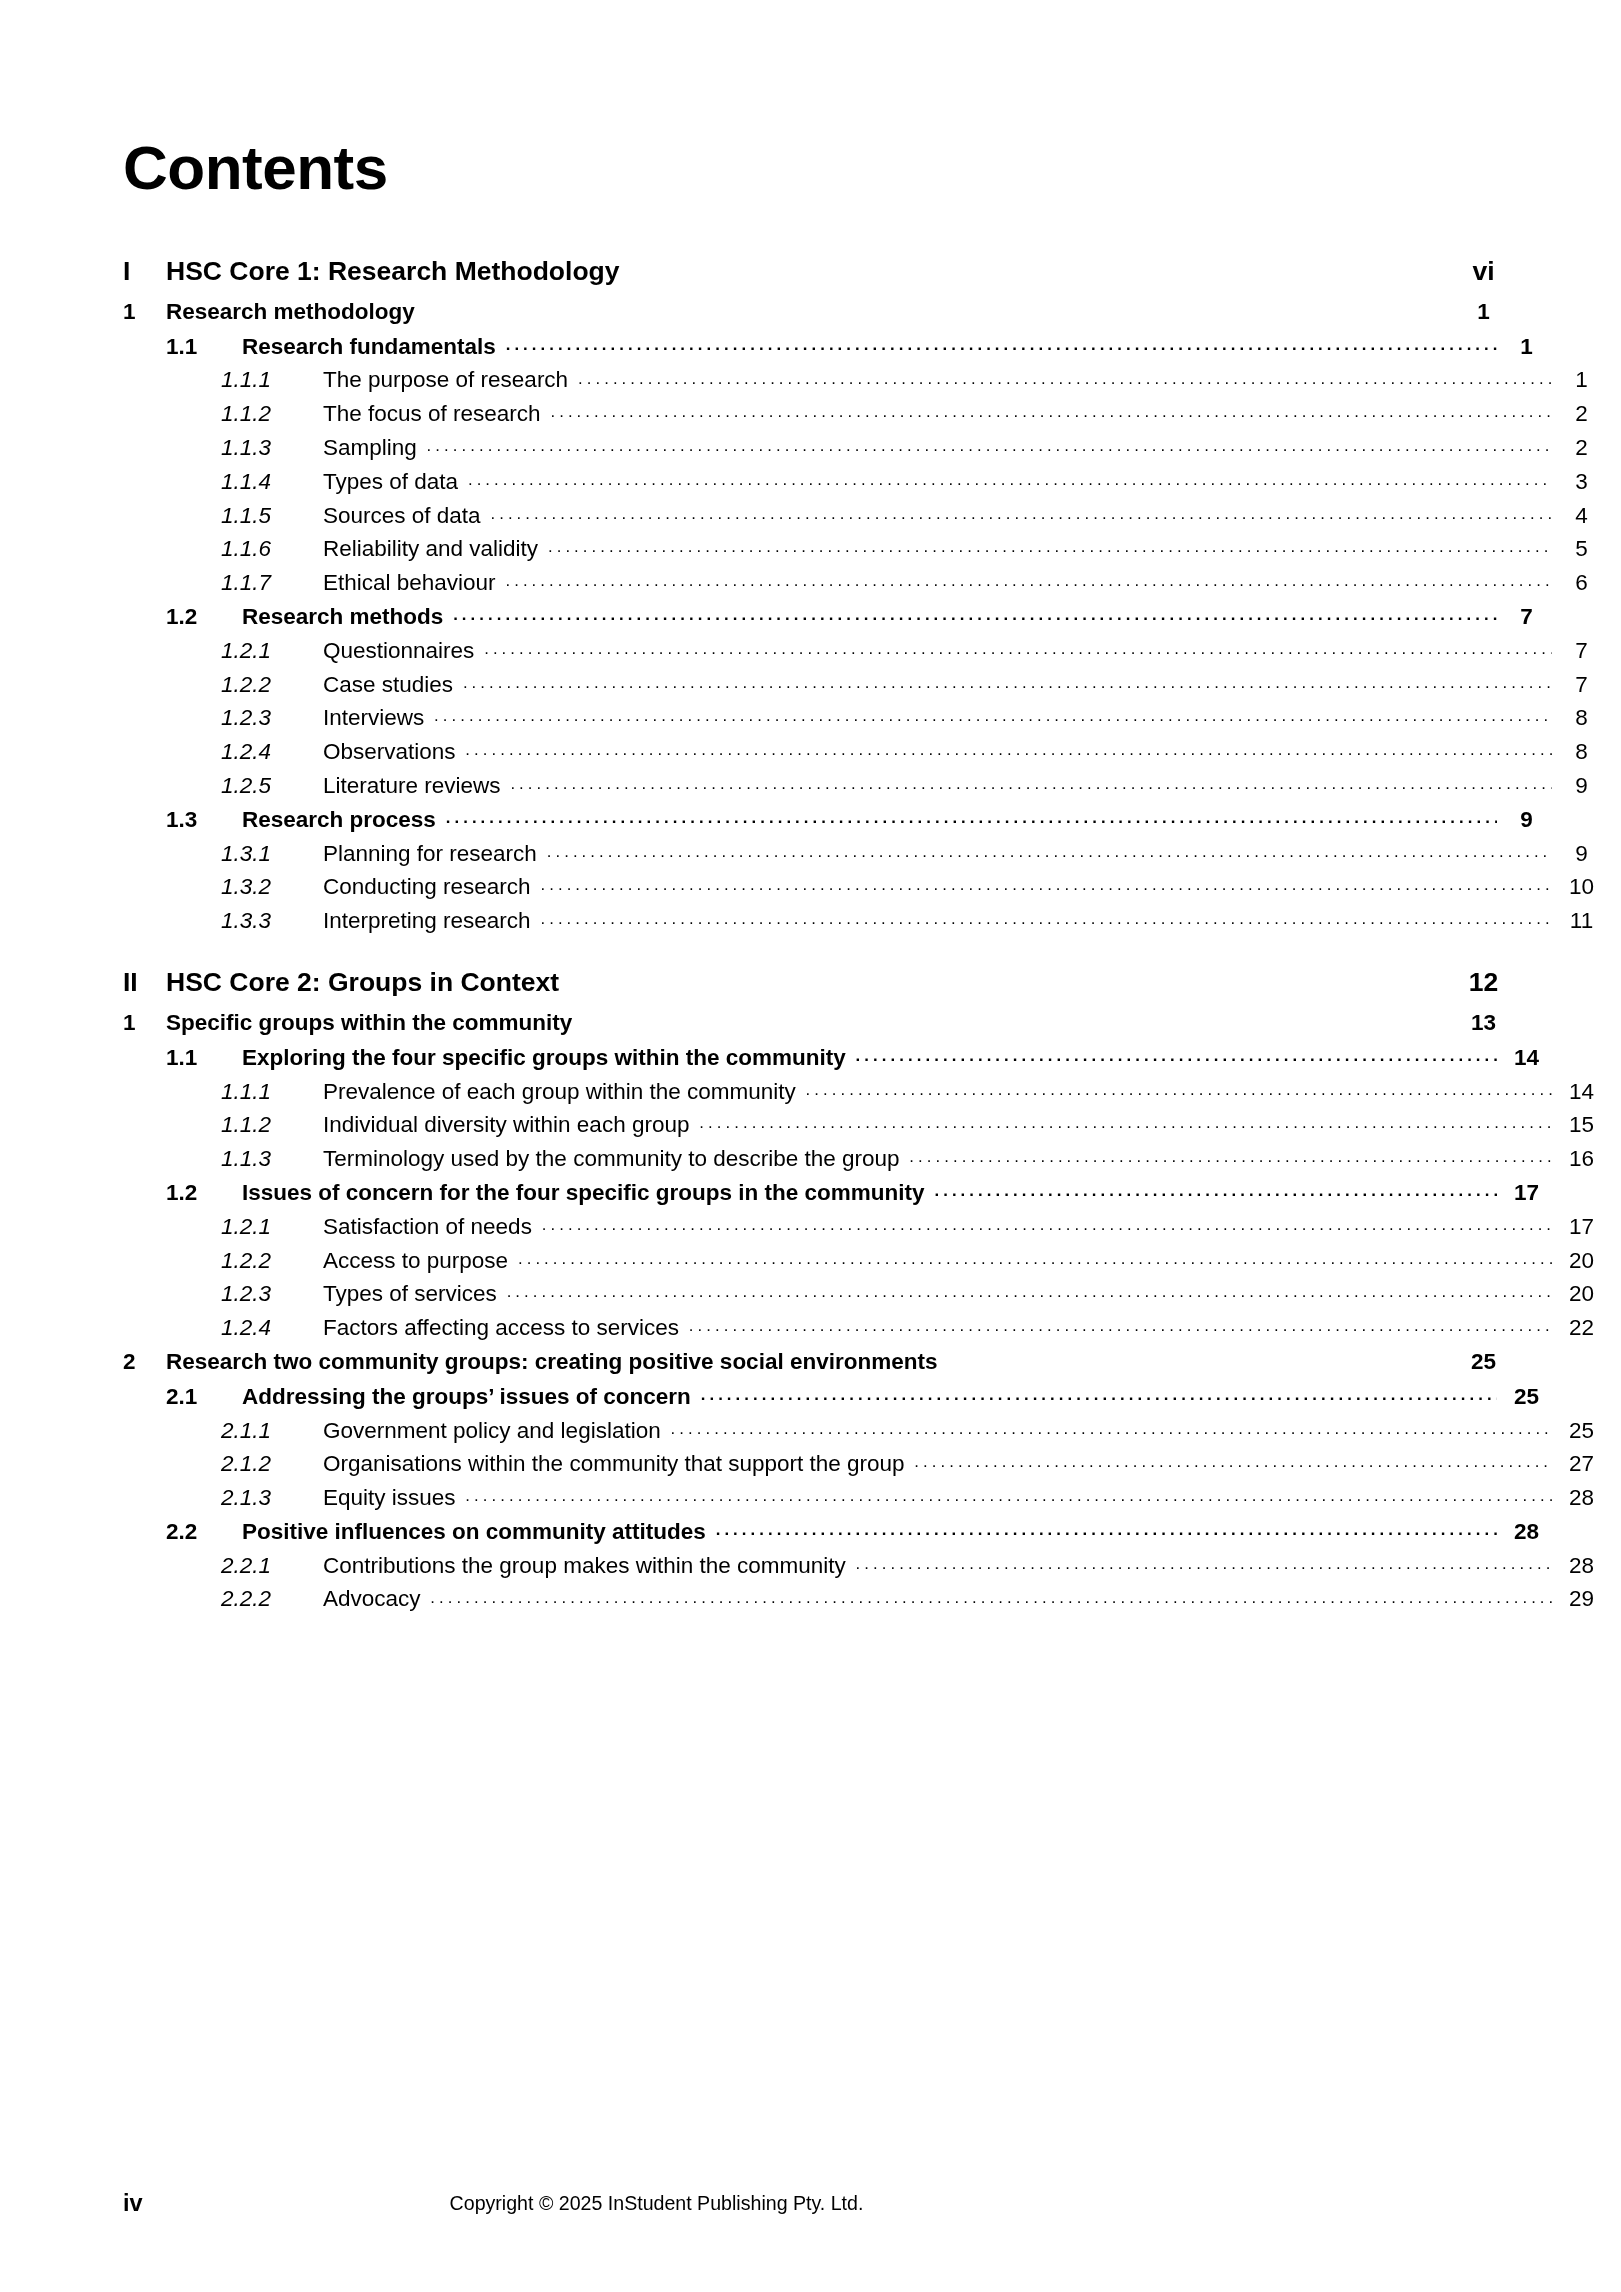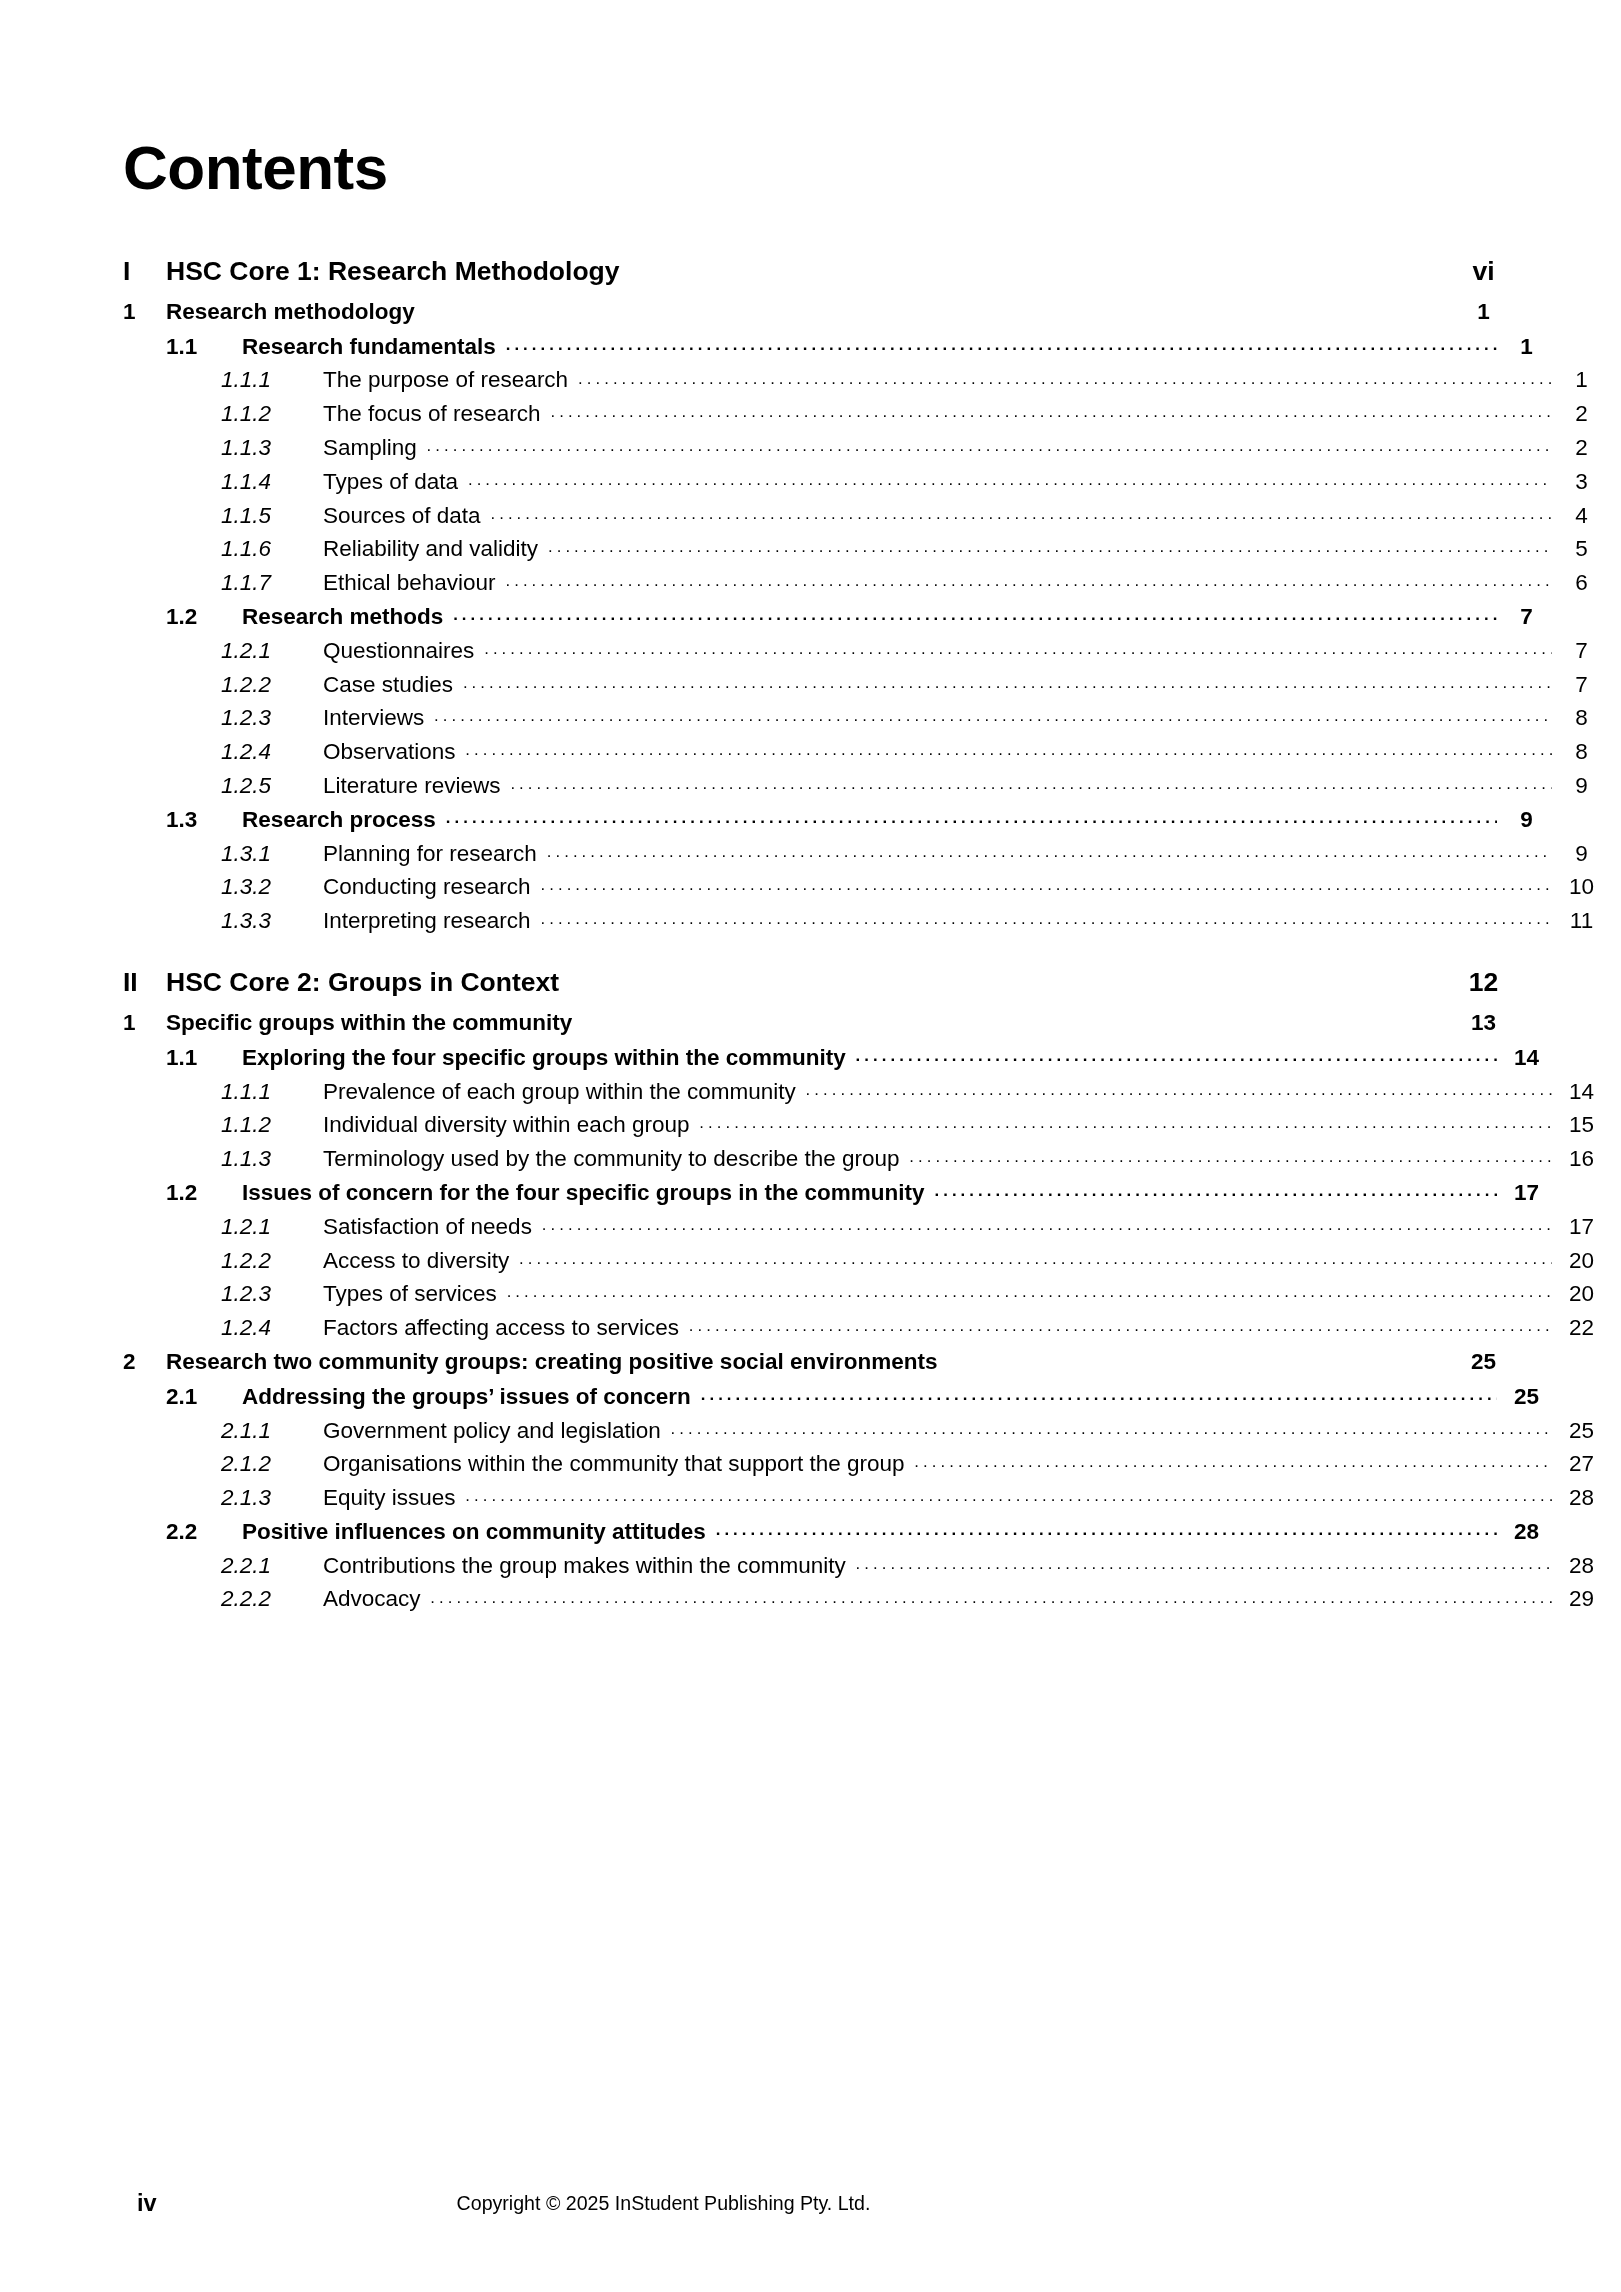--- a/index.html
+++ b/index.html
@@ -95,21 +95,21 @@
   .row.subsection {
     font-size: 22.5px;
     font-weight: normal;
     margin-bottom: 7.8px;
     padding-left: 98px;
   }
   .row.subsection .num { width: 102px; font-style: italic; }
 
   .footer {
     position: absolute;
-    left: 14px;
+    left: 0;
     right: 0;
     bottom: 76px;
     height: 31px;
   }
   .footer-folio {
     position: absolute;
     left: 123px;
     bottom: 0;
     font-size: 23.5px;
     font-weight: bold;
@@ -295,21 +295,21 @@
         <span class="pagenum">17</span>
       </div>
       <div class="row subsection">
         <span class="num">1.2.1</span>
         <span class="label">Satisfaction of needs</span>
         <span class="leader">........................................................................................................................................................................................................</span>
         <span class="pagenum">17</span>
       </div>
       <div class="row subsection">
         <span class="num">1.2.2</span>
-        <span class="label">Access to diversity</span>
+        <span class="label">Access to purpose</span>
         <span class="leader">........................................................................................................................................................................................................</span>
         <span class="pagenum">20</span>
       </div>
       <div class="row subsection">
         <span class="num">1.2.3</span>
         <span class="label">Types of services</span>
         <span class="leader">........................................................................................................................................................................................................</span>
         <span class="pagenum">20</span>
       </div>
       <div class="row subsection">

